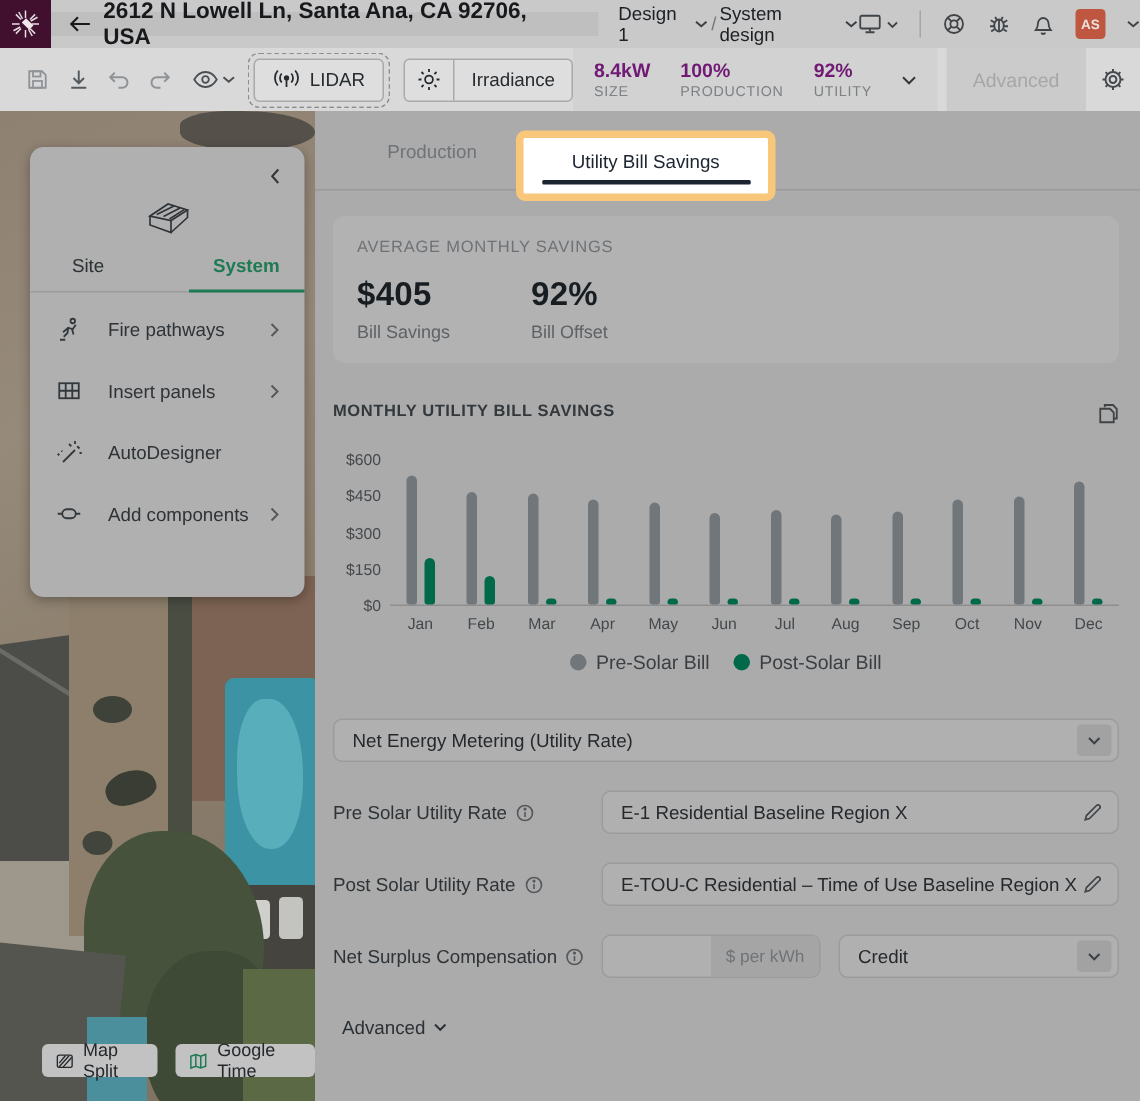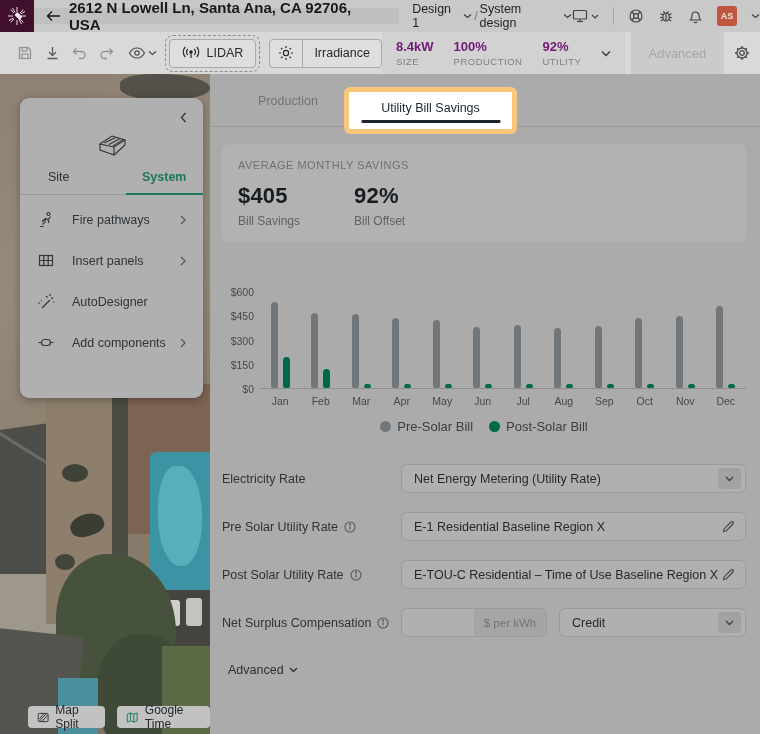--- a/index.html
+++ b/index.html
@@ -30,21 +30,21 @@
   .btn-irr .lb-cell { padding:0 11px; }
   .stats { margin-left:auto; height:42px; background:#d2d2d2; display:flex; align-items:center; gap:20px; padding:0 14px; }
   .stat .v { font-size:13px; font-weight:700; color:#701a75; }
   .stat .l { font-size:9.5px; letter-spacing:.5px; color:#7d8184; margin-top:2px; }
   .simulate { width:96px; height:42px; background:#cbcbcb; color:#a7a7a7; font-size:13px; display:flex; align-items:center; justify-content:center; margin-left:6px; }
   .gear-wrap { width:38px; display:flex; justify-content:center; color:#45494d; }
 
   
   .map { position:absolute; left:0; top:74px; width:210px; height:660px; background:linear-gradient(160deg,#8f8172 0%,#968a7a 30%,#8a7d6c 60%,#7e7263 100%); overflow:hidden; }
   .blob { position:absolute; }
-  .map-btns { position:absolute; left:28px; bottom:6px; display:flex; gap:12px; z-index:3; }
+  .map-btns { position:absolute; left:28px; bottom:16px; display:flex; gap:12px; z-index:3; }
   .map-pill { height:22px; display:flex; align-items:center; gap:6px; padding:0 9px; background:#c2c2c2; border-radius:4px; font-size:12px; color:#24282c; }
 
   
   .sidepanel { position:absolute; left:20px; top:98px; width:183px; height:300px; background:#b0b0b0; border-radius:9px; box-shadow:0 2px 8px rgba(0,0,0,.3); z-index:4; }
   .collapse { position:absolute; right:16px; top:14px; color:#33383c; cursor:pointer; }
   .house-wrap { display:flex; justify-content:center; padding-top:34px; color:#2e3337; }
   .sp-tabs { display:flex; margin-top:12px; border-bottom:1px solid #9b9b9b;gap:28px; }
   .sp-tab { flex:1; text-align:center; font-size:12.5px; color:#2c3135; padding-bottom:10px; position:relative; }
   .sp-tab.active { color:#1e7a55; font-weight:600; }
   .sp-tab.active::after { content:""; position:absolute; left:0; right:0; bottom:-1px; height:2px; background:#1e7a55; }
@@ -394,20 +394,29 @@
           <div class="l">Bill Savings</div>
         </div>
         <div class="cv">
           <div class="v">92%</div>
           <div class="l">Bill Offset</div>
         </div>
       </div>
     </div>
 
     <div class="chart-sec">
+      <div class="chart-head">
+        <div class="chart-title">MONTHLY UTILITY BILL SAVINGS</div>
+        <span class="copy-ic">
+          <svg width="14" height="15" viewBox="0 0 14 15" fill="none" stroke="currentColor" stroke-width="1.2">
+              <path d="M4.5 3.5 V2 H10 L12.5 4.5 V11 H10.5"></path>
+              <path d="M1.5 4.5 H8 L10.5 7 V13.5 H1.5 Z"></path>
+            </svg>
+        </span>
+      </div>
       <div class="chart">
         <div class="yaxis">
             <div class="ytick" style="top: 0px;">$600</div>
             <div class="ytick" style="top: 24.25px;">$450</div>
             <div class="ytick" style="top: 48.5px;">$300</div>
             <div class="ytick" style="top: 72.75px;">$150</div>
             <div class="ytick" style="top: 97px;">$0</div>
           </div>
         <div class="plot">
           <div class="bars-row">
@@ -483,23 +492,20 @@
         </span>
         <span class="leg-item">
           <span class="leg-dot" style="background: rgb(0, 105, 74);"></span>
           <span>Post-Solar Bill</span>
         </span>
       </div>
     </div>
 
     <div class="form">
       <div class="frow">
-        <div class="flabel">
-            <span>Electricity Rate</span>
-          </div>
         <div class="fbox">
           <span>Net Energy Metering (Utility Rate)</span>
           <span class="chev-box">
               <svg width="9" height="6" viewBox="0 0 9 6" fill="none" stroke="currentColor" stroke-width="1.3">
                 <path d="M1 1 L4.5 4.5 L8 1"></path>
               </svg>
             </span>
         </div>
       </div>
       <div class="frow">

